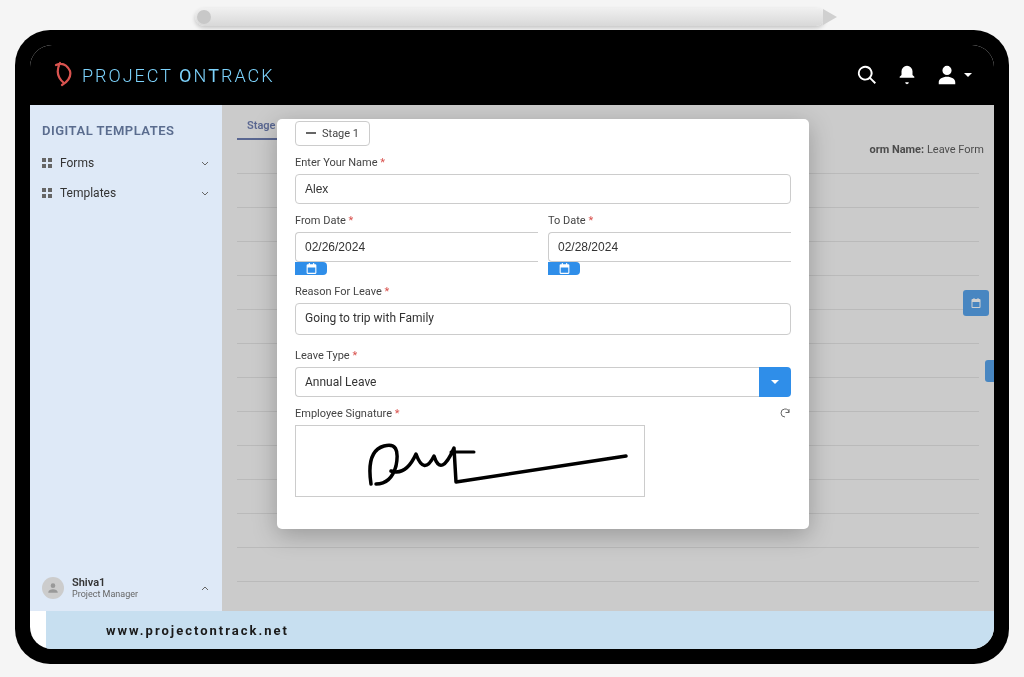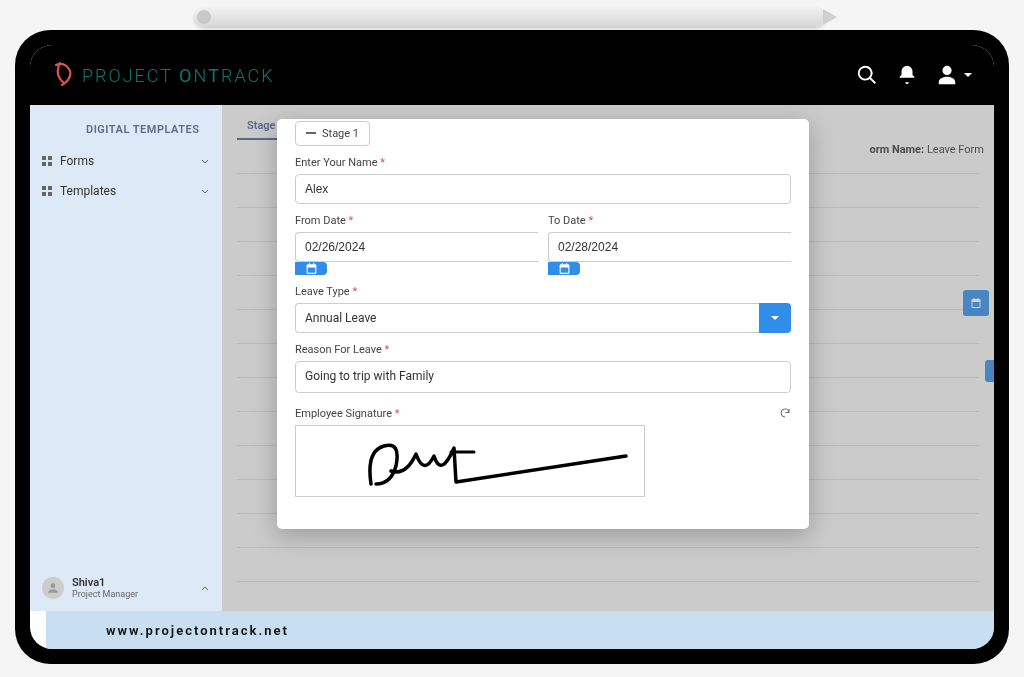--- a/index.html
+++ b/index.html
@@ -79,21 +79,21 @@
     .logo {
       display: flex;
       align-items: center;
       gap: 8px;
     }
     .logo-icon {
       width: 24px;
       height: 28px;
     }
     .logo-text {
-      color: #0f766e;
+      color: #7dd3fc;
       font-size: 18px;
       letter-spacing: 2px;
       font-weight: 300;
     }
     .logo-text .on { font-weight: 400; }
     .header-icons {
       display: flex;
       gap: 18px;
       align-items: center;
     }
@@ -110,25 +110,24 @@
     .sidebar {
       width: 192px;
       background: #dee9f7;
       display: flex;
       flex-direction: column;
       justify-content: space-between;
       padding-top: 8px;
     }
     .sidebar-section-title {
       color: #5a6c8e;
-      font-size: 11px;
+      font-size: 13px;
       font-weight: 600;
       letter-spacing: 0.5px;
       padding: 10px 12px;
-      margin-left: 44px;
     }
     .sidebar-item {
       display: flex;
       align-items: center;
       padding: 8px 12px;
       font-size: 12px;
       color: #333;
       cursor: pointer;
       justify-content: space-between;
     }
@@ -501,34 +500,34 @@
                   <button class="date-btn">
                     <svg width="13" height="13" viewBox="0 0 24 24" fill="#fff">
                         <path d="M5 4h2V2h2v2h6V2h2v2h2a2 2 0 0 1 2 2v14a2 2 0 0 1-2 2H5a2 2 0 0 1-2-2V6a2 2 0 0 1 2-2zm0 6v10h14V10H5z"></path>
                       </svg>
                   </button>
                 </div>
               </div>
             </div>
             
             <div class="form-group">
+              <label class="form-label"><span>Reason For Leave</span> <span class="req">*</span></label>
+              <textarea class="textarea" style="">Going to trip with Family</textarea>
+            </div>
+            
+            <div class="form-group">
               <label class="form-label"><span>Leave Type</span> <span class="req">*</span></label>
               <div class="select-group">
                 <div class="select-input">Annual Leave</div>
                 <button class="select-btn">
                   <svg width="12" height="12" viewBox="0 0 12 12" fill="#fff">
                       <path d="M2 4l4 4 4-4z"></path>
                     </svg>
                 </button>
               </div>
-            </div>
-            
-            <div class="form-group">
-              <label class="form-label"><span>Reason For Leave</span> <span class="req">*</span></label>
-              <textarea class="textarea" style="">Going to trip with Family</textarea>
             </div>
             
             <div class="form-group">
               <div class="sig-label-row">
                 <label class="form-label" style="margin-bottom:0"><span>Employee Signature</span> <span class="req">*</span></label>
                 <svg class="sig-refresh" viewBox="0 0 24 24" fill="none" stroke="#666" stroke-width="2">
                     <path d="M20 11A8 8 0 1 0 12 20M20 4v7h-7"></path>
                   </svg>
               </div>
               <div class="sig-box">

